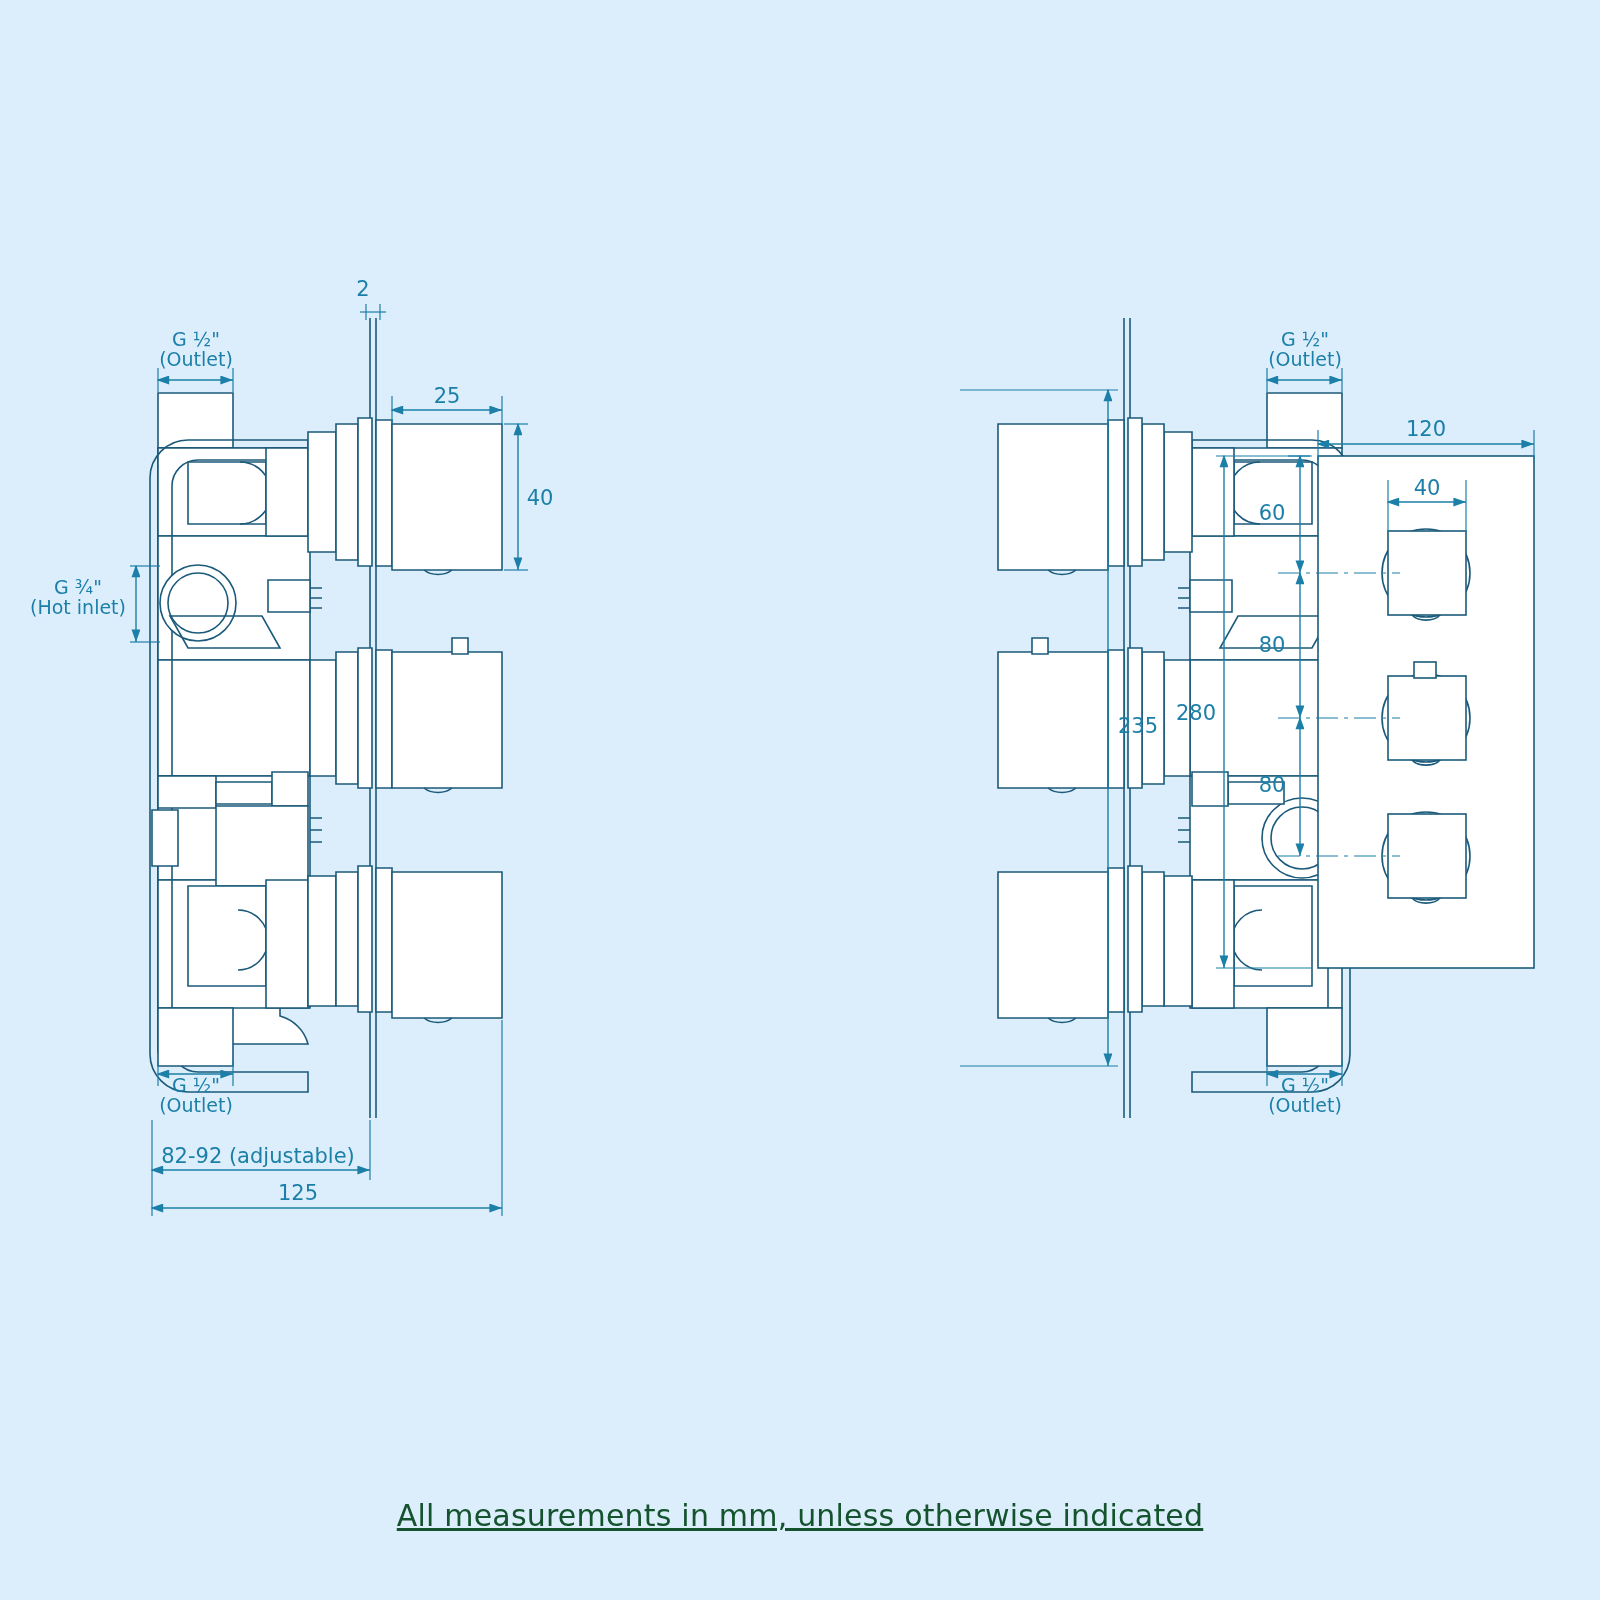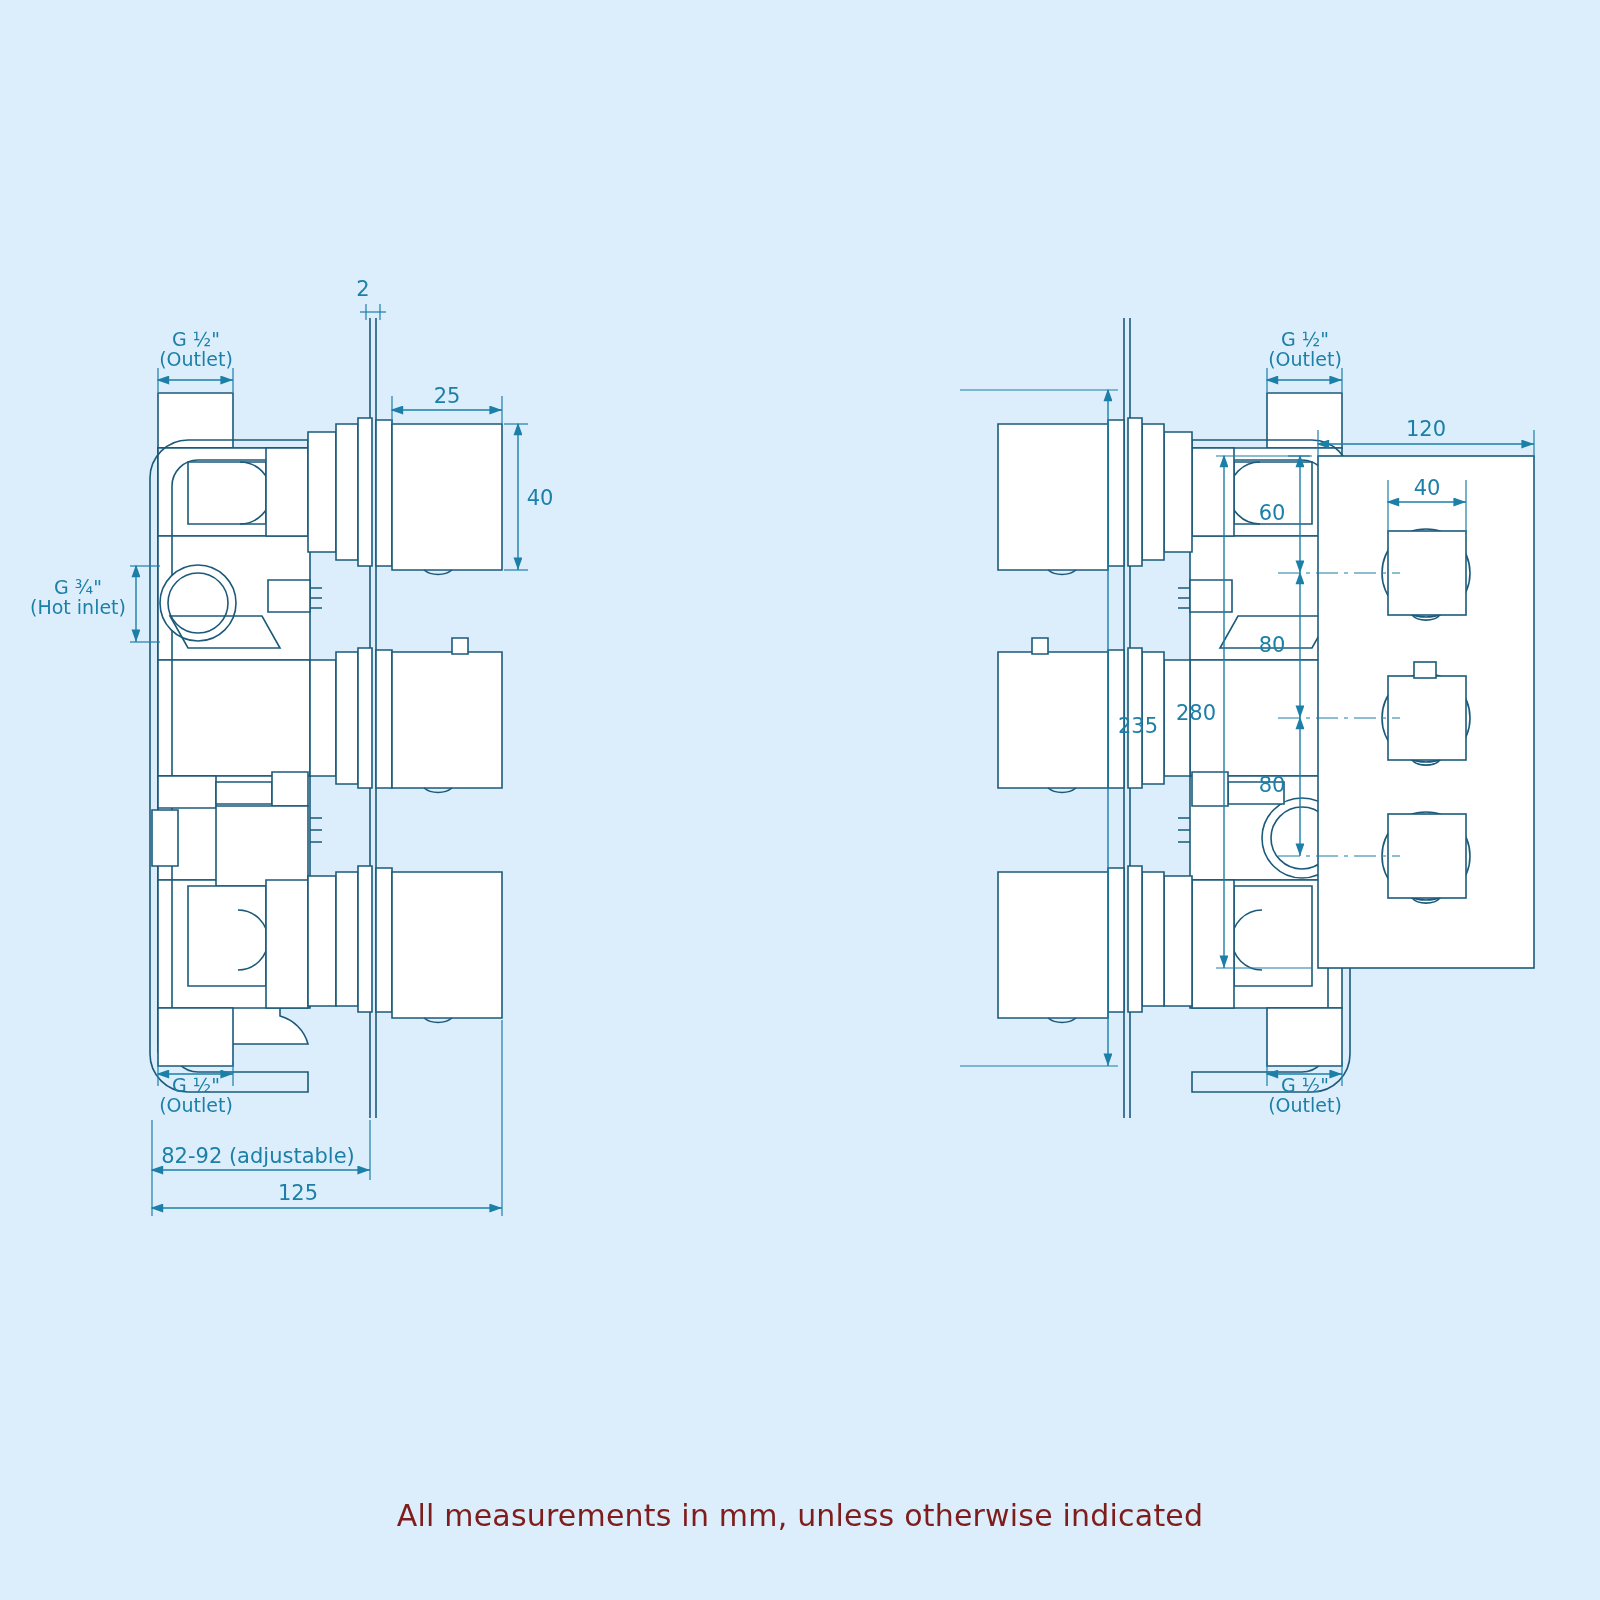--- a/index.html
+++ b/index.html
@@ -15,24 +15,25 @@
   .ln{stroke:#1b5a7a;stroke-width:1.6;fill:none;}
   .ln-w{stroke:#1b5a7a;stroke-width:1.6;fill:#ffffff;}
   .dim{stroke:#1b7fa8;stroke-width:1.4;fill:none;}
   .dimx{stroke:#1b7fa8;stroke-width:1.2;fill:none;}
   .cl{stroke:#1b7fa8;stroke-width:1.2;fill:none;stroke-dasharray:22 6 4 6;}
   .txt{fill:#1b7fa8;font-family:"DejaVu Sans",sans-serif;font-size:21px;}
   .txt-s{fill:#1b7fa8;font-family:"DejaVu Sans",sans-serif;font-size:19px;}
   .footer{
     position:absolute;left:0;right:0;top:1498px;
     text-align:center;
-    color:#7f1d1d;
+    color:#14532d;
     font-size:30px;
     font-family:"DejaVu Sans", sans-serif;
     letter-spacing:.2px;
+    text-decoration:underline;
   }
   .arrow{fill:#1b7fa8;}
 </style>
 </head>
 <body>
 
 <div id="stage">
 <svg viewBox="0 0 1600 1600" xmlns="http://www.w3.org/2000/svg">
 
   <defs>

